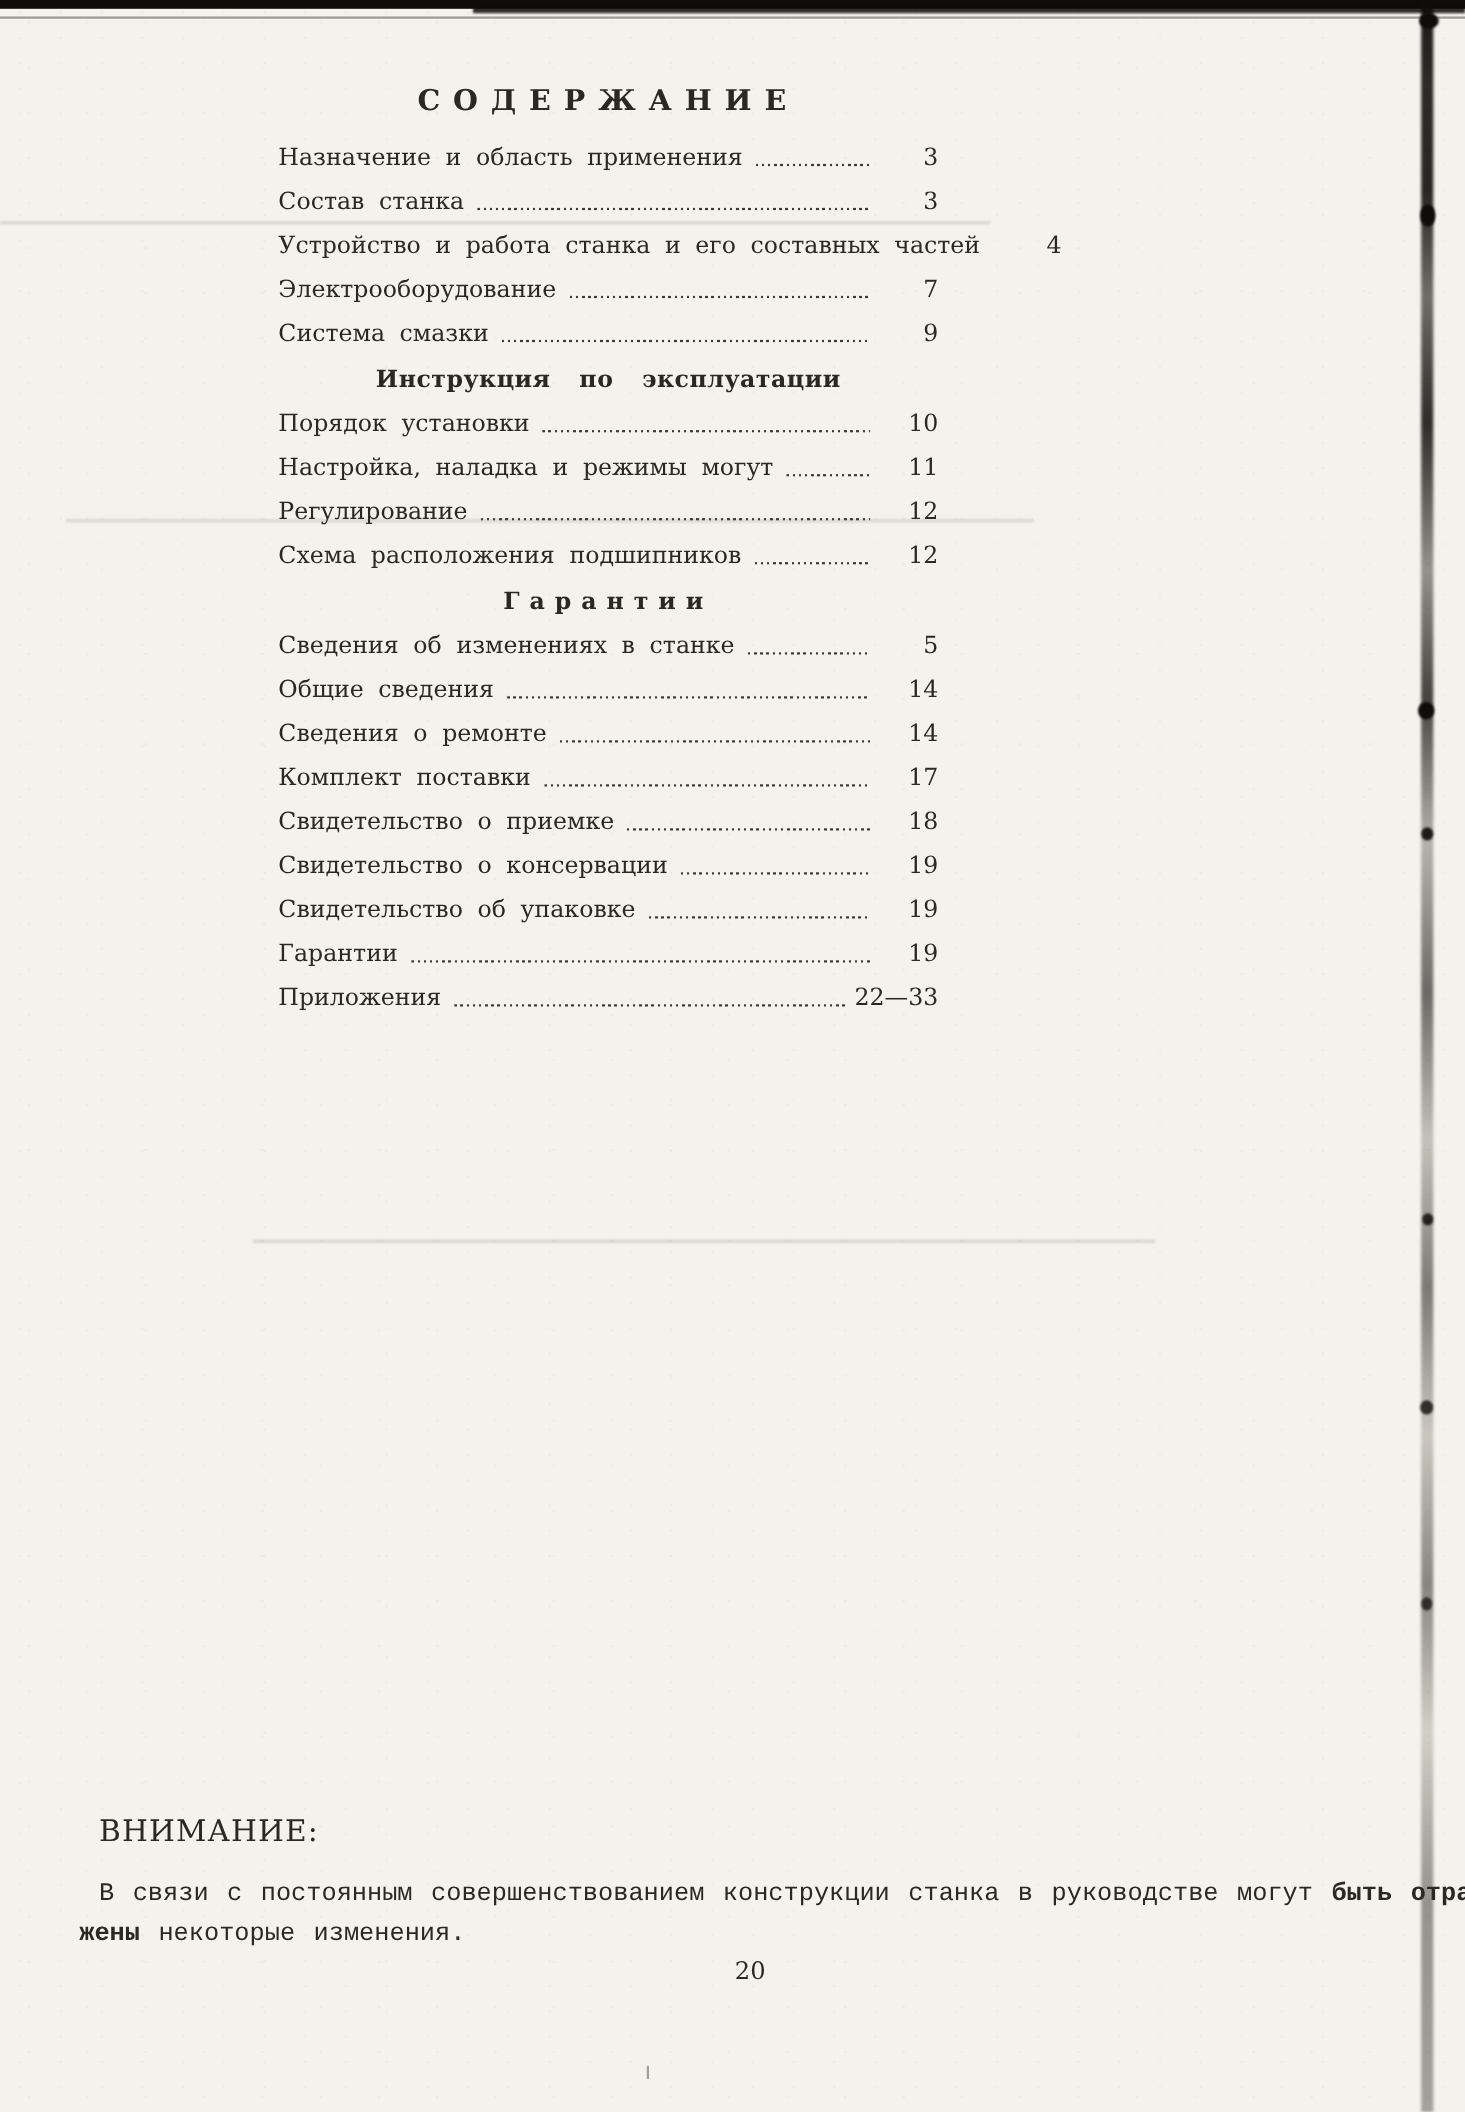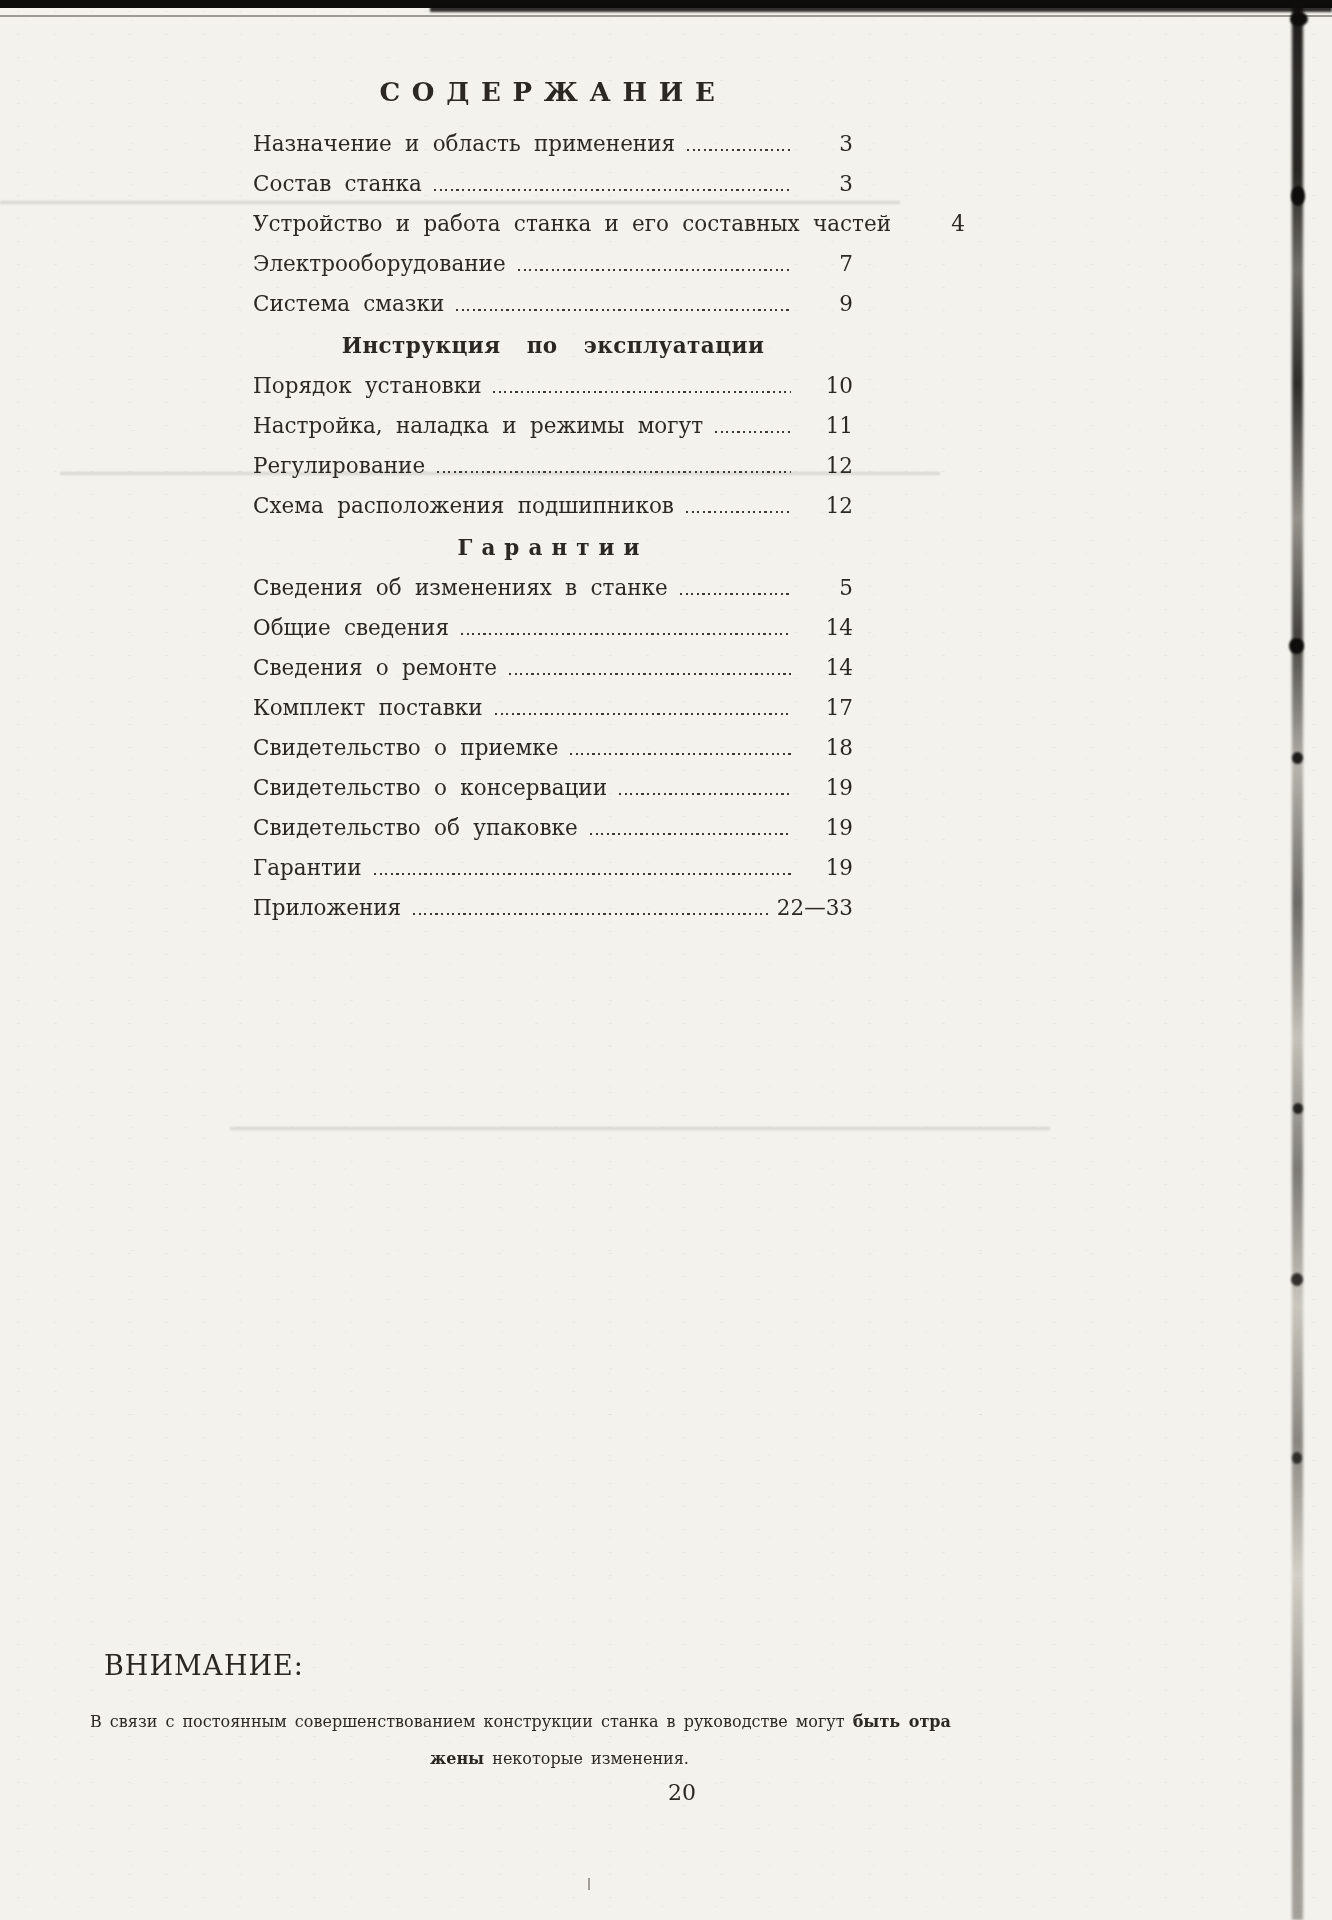--- a/index.html
+++ b/index.html
@@ -59,24 +59,24 @@
   .toc-page { min-width:54px; text-align:right; line-height:1.12; white-space:nowrap; }
   .toc-subhead {
     height:42px; display:flex; align-items:flex-end; justify-content:center;
     font-weight:bold; font-size:21.5px; white-space:nowrap;
   }
   .subhead-instruction { word-spacing:0.85em; letter-spacing:0.02em; }
   .subhead-passport    { letter-spacing:0.42em; }
 
   
   .notice { position:absolute; left:72px; top:1650px; width:975px; }
-  .notice-label { font-size:27px; letter-spacing:1px; margin-left:32px; }
-  .notice-body  { margin-top:22px; font-size:16px; line-height:37px; word-spacing:3px; }
+  .notice-label { font-size:27px; letter-spacing:1px; margin-left:18px; }
+  .notice-body  { margin-top:22px; font-size:23px; line-height:37px; word-spacing:3px;font-family:Liberation Mono, monospace; }
   .notice-line1 { display:block; text-indent:18px; white-space:nowrap; }
-  .notice-line2 { display:block; white-space:nowrap;text-align:center; }
+  .notice-line2 { display:block; white-space:nowrap; }
   .notice b { font-weight:bold; }
 
   .page-num { position:absolute; left:668px; top:1780px; font-size:22px; }
 </style>
 </head>
 <body>
 
 <div class="top-bar"></div>
 <div class="top-bar-thick"></div>
 <div class="top-line"></div>

